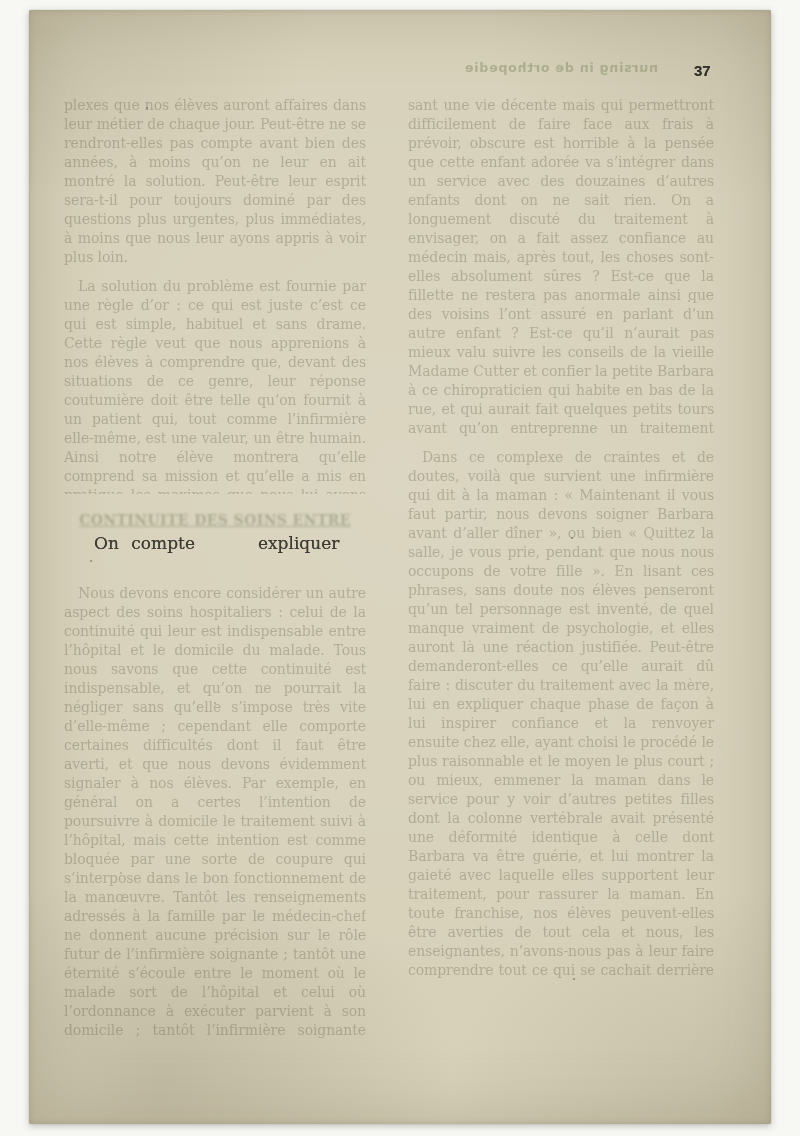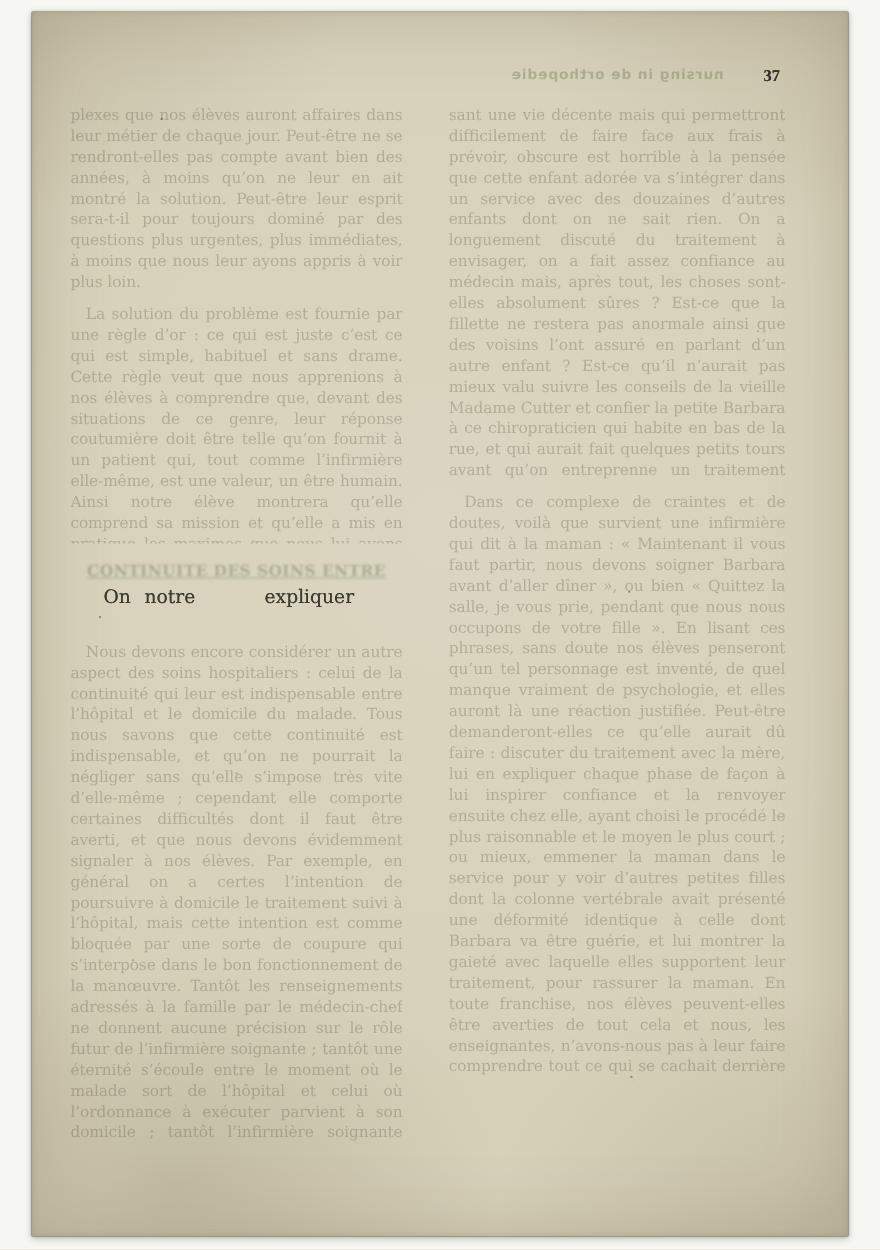--- a/index.html
+++ b/index.html
@@ -63,21 +63,21 @@
     font-size:12.5px;
     letter-spacing:0.8px;
     color:rgba(121,136,94,0.45);
     filter:blur(0.7px);
     white-space:nowrap;
     text-align:left;
   }
 
   .page-number{
     position:absolute;left:694px;top:62px;
-    font-family:Liberation Serif, serif;
+    font-family:Liberation Sans, sans-serif;
     font-weight:bold;
     font-size:15px;
     color:#33312a;
     text-shadow:0 0 0.6px rgba(51,49,42,0.7);
   }
 
   .highlight-line{
     position:absolute;left:94px;top:533px;width:320px;
     font-size:17px;
     color:#3c3a32;
@@ -101,21 +101,21 @@
   <div class="page-number">37</div>
 
   <div class="ghost col-left" style="top:96px;max-height:398px;">
     <p>plexes que nos élèves auront affaires dans leur métier de chaque jour. Peut-être ne se rendront-elles pas compte avant bien des années, à moins qu’on ne leur en ait montré la solution. Peut-être leur esprit sera-t-il pour toujours dominé par des questions plus urgentes, plus immédiates, à moins que nous leur ayons appris à voir plus loin.</p>
     <p class="indent">La solution du problème est fournie par une règle d’or : ce qui est juste c’est ce qui est simple, habituel et sans drame. Cette règle veut que nous apprenions à nos élèves à comprendre que, devant des situations de ce genre, leur réponse coutumière doit être telle qu’on fournit à un patient qui, tout comme l’infirmière elle-même, est une valeur, un être humain. Ainsi notre élève montrera qu’elle comprend sa mission et qu’elle a mis en pratique les maximes que nous lui avons enseignées.</p>
   </div>
 
   <div class="ghost-heading" style="top:512px;">CONTINUITE DES SOINS ENTRE</div>
 
   <div class="highlight-line">
-    <span class="w1">On notre</span><span class="gap"></span><span class="w2">expliquer</span>
+    <span class="w1">On compte</span><span class="gap"></span><span class="w2">expliquer</span>
   </div>
 
   <div class="ghost col-left" style="top:584px;max-height:454px;">
     <p class="indent">Nous devons encore considérer un autre aspect des soins hospitaliers : celui de la continuité qui leur est indispensable entre l’hôpital et le domicile du malade. Tous nous savons que cette continuité est indispensable, et qu’on ne pourrait la négliger sans qu’elle s’impose très vite d’elle-même ; cependant elle comporte certaines difficultés dont il faut être averti, et que nous devons évidemment signaler à nos élèves. Par exemple, en général on a certes l’intention de poursuivre à domicile le traitement suivi à l’hôpital, mais cette intention est comme bloquée par une sorte de coupure qui s’interpose dans le bon fonctionnement de la manœuvre. Tantôt les renseignements adressés à la famille par le médecin-chef ne donnent aucune précision sur le rôle futur de l’infirmière soignante ; tantôt une éternité s’écoule entre le moment où le malade sort de l’hôpital et celui où l’ordonnance à exécuter parvient à son domicile ; tantôt l’infirmière soignante manque sa première séance parce que personne ne l’a avertie en temps</p>
   </div>
 
   <div class="ghost col-right" style="top:96px;max-height:342px;">
     <p>sant une vie décente mais qui permettront difficilement de faire face aux frais à prévoir, obscure est horrible à la pensée que cette enfant adorée va s’intégrer dans un service avec des douzaines d’autres enfants dont on ne sait rien. On a longuement discuté du traitement à envisager, on a fait assez confiance au médecin mais, après tout, les choses sont-elles absolument sûres ? Est-ce que la fillette ne restera pas anormale ainsi que des voisins l’ont assuré en parlant d’un autre enfant ? Est-ce qu’il n’aurait pas mieux valu suivre les conseils de la vieille Madame Cutter et confier la petite Barbara à ce chiropraticien qui habite en bas de la rue, et qui aurait fait quelques petits tours avant qu’on entreprenne un traitement interminable ?</p>
   </div>
   <div class="ghost col-right" style="top:448px;max-height:534px;">

